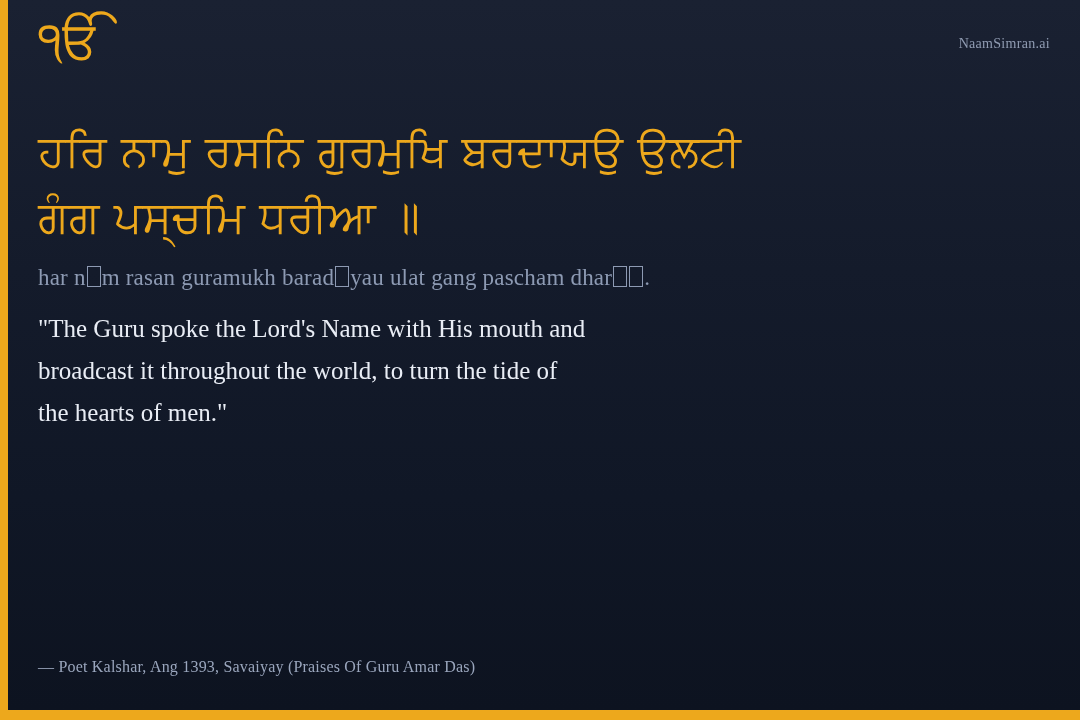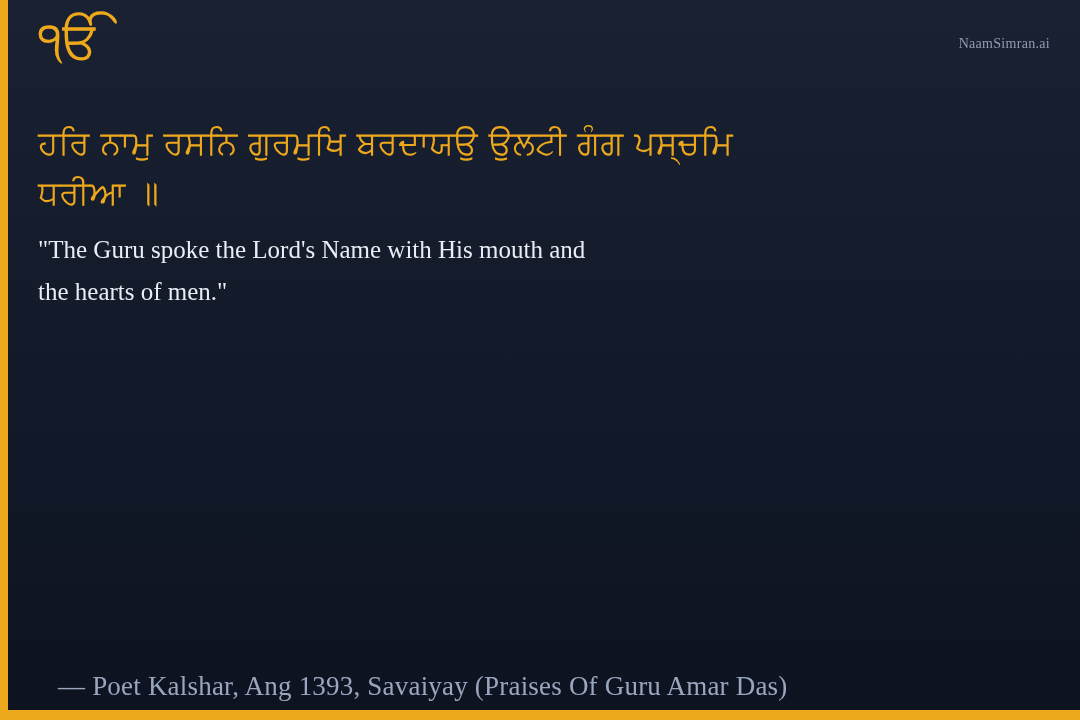--- a/index.html
+++ b/index.html
@@ -62,21 +62,21 @@
   .content {
     position: absolute;
     left: 30px;
     top: 118px;
     right: 60px;
   }
 
   .gurmukhi {
     color: #eda81c;
     font-family: "DejaVu Sans", sans-serif;
-    font-size: 33px;
+    font-size: 44px;
     line-height: 1.5;
     font-weight: 400;
     margin: 0 0 12px 0;
     max-width: 760px;
     letter-spacing: 0.2px;
   }
 
   .transliteration {
     color: #8d9ab3;
     font-family: "Liberation Serif", serif;
@@ -103,48 +103,49 @@
     font-size: 25px;
     line-height: 1.68;
     margin: 0;
     max-width: 790px;
   }
 
   
   .attribution {
     position: absolute;
     left: 30px;
-    bottom: 8px;
+    bottom: 34px;
     color: #9aa6bd;
     font-family: "Liberation Serif", serif;
-    font-size: 27px;
+    font-size: 16px;
     letter-spacing: 0.2px;
-    margin-left: 20px;
   }
 </style>
 </head>
 <body>
 
 <div id="quote-card">
 
   <div class="header">
     <div class="ik-onkar">ੴ</div>
     <div class="brand">NaamSimran.ai</div>
   </div>
 
   <div class="content">
 
     <div class="gurmukhi">
       <span>ਹਰਿ ਨਾਮੁ ਰਸਨਿ ਗੁਰਮੁਖਿ ਬਰਦਾਯਉ ਉਲਟੀ ਗੰਗ</span>
       <span>ਪਸ੍ਚਮਿ ਧਰੀਆ ॥</span>
     </div>
 
+    <p class="transliteration"><span>har n</span><span class="tofu"></span><span>m rasan guramukh barad</span><span class="tofu"></span><span>yau ulat gang pascham dhar</span><span class="tofu"></span><span class="tofu"></span><span>.</span></p>
 
     <div class="translation">
       <div>"The Guru spoke the Lord's Name with His mouth and</div>
+      <div>broadcast it throughout the world, to turn the tide of</div>
       <div>the hearts of men."</div>
     </div>
 
   </div>
 
   <div class="attribution">— Poet Kalshar, Ang 1393, Savaiyay (Praises Of Guru Amar Das)</div>
 
 </div>
 
 </body></html>

